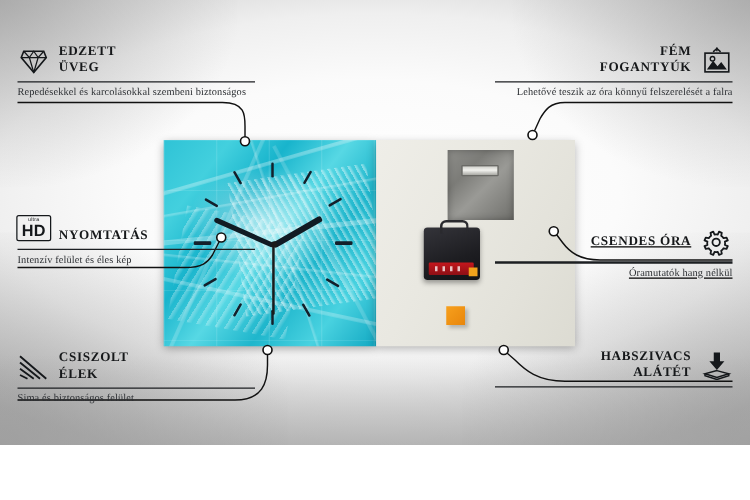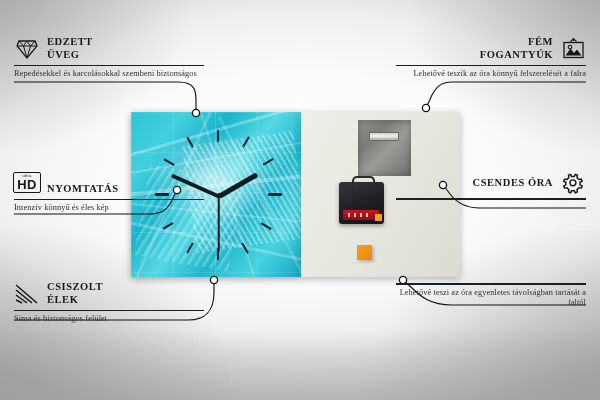--- a/index.html
+++ b/index.html
@@ -2,21 +2,21 @@
 <html><head>
 <meta charset="utf-8">
 <style>
   html,body{margin:0;padding:0;}
   body{
     width:600px;height:400px;overflow:hidden;
     font-family:"Liberation Serif",serif;
     background:#ffffff;
   }
   #stage{
-    position:relative;width:600px;height:400px;
+    position:relative;width:600px;height:356px;
     background:
       radial-gradient(ellipse 78% 62% at 50% 44%, #ffffff 0%, #fbfbfb 42%, #efefef 66%, #d8d8d8 84%, #bfbfbf 100%);
     overflow:hidden;
   }
   
   .vig{position:absolute;pointer-events:none;}
   .vig.tl{left:0;top:0;width:190px;height:150px;background:radial-gradient(ellipse at 0% 0%, rgba(150,150,150,.55) 0%, rgba(150,150,150,0) 72%);}
   .vig.tr{right:0;top:0;width:190px;height:150px;background:radial-gradient(ellipse at 100% 0%, rgba(150,150,150,.5) 0%, rgba(150,150,150,0) 72%);}
   .vig.bl{left:0;bottom:0;width:230px;height:170px;background:radial-gradient(ellipse at 0% 100%, rgba(140,140,140,.62) 0%, rgba(140,140,140,0) 74%);}
   .vig.br{right:0;bottom:0;width:230px;height:170px;background:radial-gradient(ellipse at 100% 100%, rgba(140,140,140,.55) 0%, rgba(140,140,140,0) 74%);}
@@ -99,21 +99,21 @@
     font-family:"Liberation Serif",serif;
     font-size:8.3px;color:#2c2f33;line-height:1.3;letter-spacing:.1px;
   }
   .f-ico{width:26px;height:24px;flex:0 0 26px;display:flex;align-items:center;justify-content:center;color:#15181b;}
   .f-ico svg{display:block;}
 
   #feat-glass   {left:14px; top:36px;}
   #feat-print   {left:14px; top:170px;}
   #feat-edges   {left:14px; top:281px;}
   #feat-handles {left:396px;top:36px;}
-  #feat-quiet   {left:396px;top:171px;}
+  #feat-quiet   {left:396px;top:182px;text-decoration:underline;}
   #feat-foam    {left:396px;top:280px;}
 
   .hdbox{border:1.4px solid #15181b;border-radius:2px;padding:1px 3px 1px;line-height:1;text-align:center;}
   .hdbox .u{font-size:4.2px;letter-spacing:.2px;display:block;font-family:"Liberation Sans",sans-serif;}
   .hdbox .h{font-size:13px;font-weight:700;display:block;letter-spacing:.3px;font-family:"Liberation Sans",sans-serif;}
 </style>
 </head>
 <body>
 
 <div id="stage">
@@ -217,21 +217,21 @@
         <span class="hdbox">
           <span class="u">ultra</span>
           <span class="h">HD</span>
         </span>
       </span>
       <span class="f-title">
         <br><span>NYOMTATÁS</span>
       </span>
     </div>
     <div class="f-rule"></div>
-    <div class="f-desc">Intenzív könnyű és éles kép</div>
+    <div class="f-desc">Intenzív felület és éles kép</div>
   </div>
 
   <div class="feature left" id="feat-edges">
     <div class="f-head">
       <span class="f-ico">
         <svg width="24" height="22" viewBox="0 0 24 22">
             <path d="M1 2 L22 20 M1 7 L17 20 M1 12 L12 20 M1 17 L7 20" stroke="#15181b" stroke-width="1.5" fill="none"></path>
           </svg>
       </span>
       <span class="f-title">
@@ -267,20 +267,32 @@
         <svg width="25" height="23" viewBox="0 0 24 24">
             <path d="M12 3.2 h0 M9.6 3.6 l1 2.4 a6.6 6.6 0 0 1 2.8 0 l1-2.4 2.3 1 -.5 2.5 a6.6 6.6 0 0 1 2 2 l2.5-.5 1 2.3 -2.4 1 a6.6 6.6 0 0 1 0 2.8 l2.4 1 -1 2.3 -2.5-.5 a6.6 6.6 0 0 1-2 2 l.5 2.5 -2.3 1 -1-2.4 a6.6 6.6 0 0 1-2.8 0 l-1 2.4 -2.3-1 .5-2.5 a6.6 6.6 0 0 1-2-2 l-2.5 .5 -1-2.3 2.4-1 a6.6 6.6 0 0 1 0-2.8 l-2.4-1 1-2.3 2.5 .5 a6.6 6.6 0 0 1 2-2 l-.5-2.5 z" fill="none" stroke="#15181b" stroke-width="1.5" stroke-linejoin="round" transform="translate(-0.6,-1.2) scale(1.0)"></path>
             <circle cx="11.4" cy="11.3" r="3.1" fill="none" stroke="#15181b" stroke-width="1.5"></circle>
           </svg>
       </span>
       <span class="f-title">
         <span>CSENDES ÓRA</span><br>
       </span>
     </div>
     <div class="f-rule"></div>
+    <div class="f-desc">Óramutatók hang nélkül</div>
   </div>
 
   <div class="feature right" id="feat-foam">
-    <div class="f-rule"></div>
-    <div class="f-desc">Lehetővé teszi az óra egyenletes távolságban tartását a faltól</div>
+    <div class="f-head">
+      <span class="f-ico">
+        <svg width="25" height="23" viewBox="0 0 25 23">
+            <path d="M10 1 h5 v7 h3.5 L12.5 15 L6.5 8 H10 Z" fill="#15181b"></path>
+            <path d="M12.5 15.5 L22 18 L12.5 21 L3 18 Z" fill="none" stroke="#15181b" stroke-width="1.2"></path>
+            <path d="M3 18 v1.6 L12.5 22.6 L22 19.6 V18" fill="none" stroke="#15181b" stroke-width="1.2"></path>
+          </svg>
+      </span>
+      <span class="f-title">
+        <span>HABSZIVACS</span><br><span>ALÁTÉT</span>
+      </span>
+    </div>
+    <div class="f-rule"></div>
   </div>
 
 </div>
 
 </body></html>

